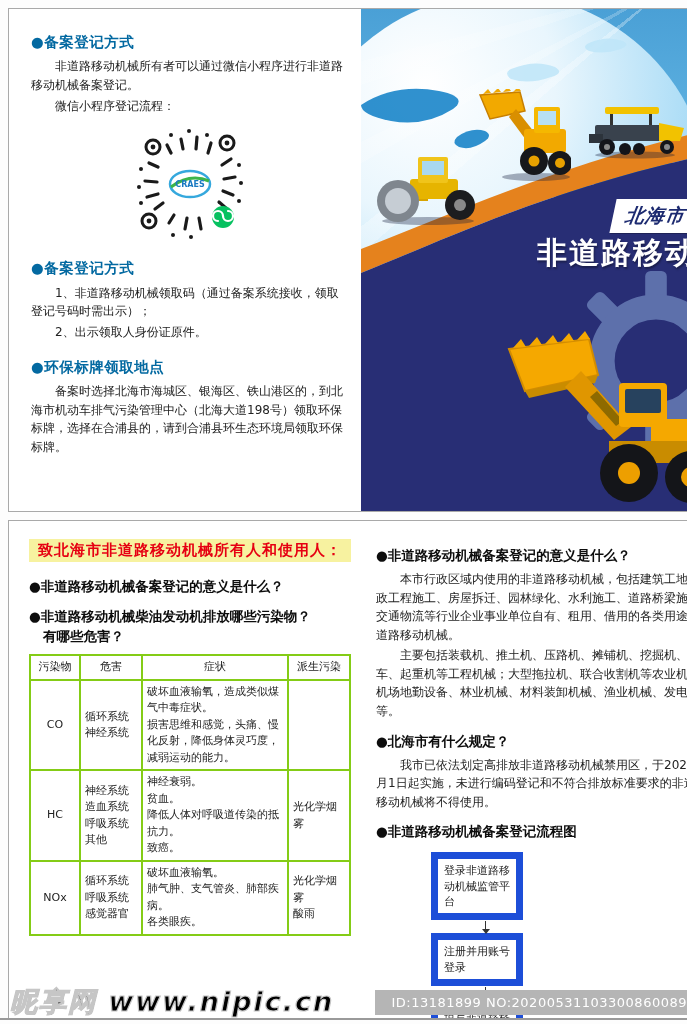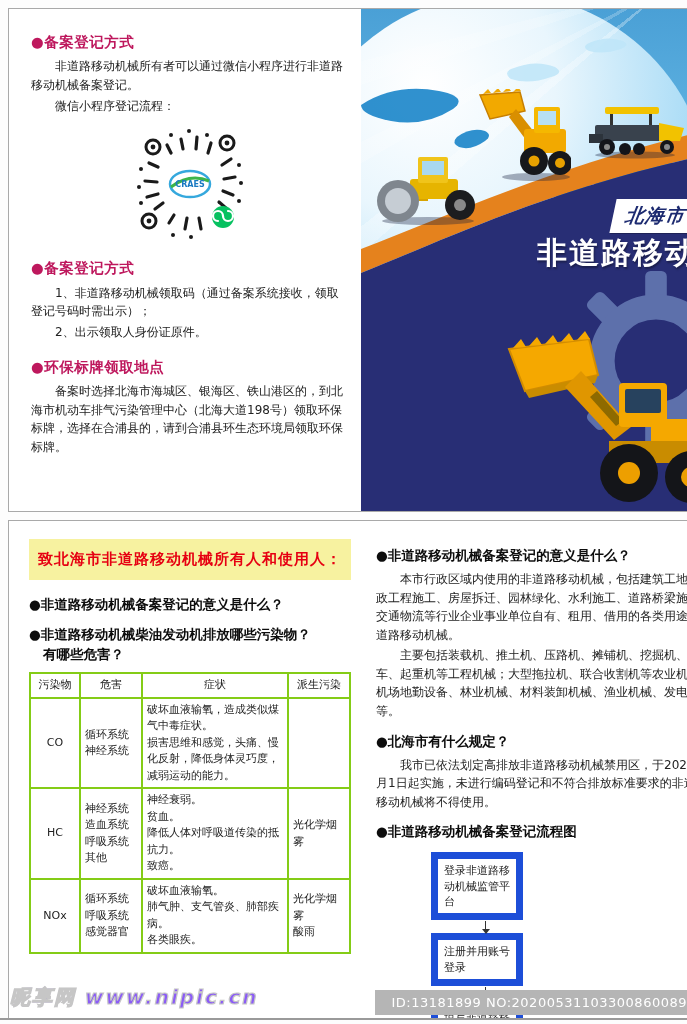--- a/index.html
+++ b/index.html
@@ -2,21 +2,21 @@
 <html><head>
 <meta charset="utf-8">
 <style>
   html,body{margin:0;padding:0;background:#fff;}
   .canvas{position:relative;width:687px;height:1024px;background:#fdfdfd;overflow:hidden;
           font-family:"DejaVu Sans","Liberation Sans",sans-serif;color:#222;}
   
   .panel-top{position:absolute;left:8px;top:8px;width:679px;height:502px;background:#fff;
              border:1px solid #a9a9a9;border-right:none;overflow:hidden;}
   .back{position:absolute;left:22px;top:8px;width:318px;font-size:12px;line-height:1.55;}
-  .back h3{font-size:14.5px;font-weight:bold;color:#be185d;margin:14px 0 4px 0;letter-spacing:.5px;}
+  .back h3{font-size:14.5px;font-weight:bold;color:#0369a1;margin:14px 0 4px 0;letter-spacing:.5px;}
   .back p{margin:2px 0;text-indent:2em;}
   .qr-wrap{width:118px;height:118px;margin:10px auto 8px auto;position:relative;}
   
   .cover{position:absolute;left:352px;top:0;width:327px;height:502px;overflow:hidden;
          background:linear-gradient(180deg,#4aa0d6 0%,#6fc0ea 45%,#8fd0f2 70%);}
   .rays{position:absolute;inset:0;background:conic-gradient(from 225deg at 95% -5%,
         rgba(255,255,255,0) 0deg 4deg, rgba(255,255,255,.30) 4deg 7deg,
         rgba(255,255,255,0) 7deg 15deg, rgba(255,255,255,.22) 15deg 18deg,
         rgba(255,255,255,0) 18deg 27deg, rgba(255,255,255,.18) 27deg 31deg,
         rgba(255,255,255,0) 31deg 360deg);}
@@ -31,37 +31,37 @@
   .city-tag span{display:inline-block;transform:skewX(4deg);font-weight:bold;font-style:italic;
             font-size:19px;color:#1c2a70;letter-spacing:1px;white-space:nowrap;}
   .cover-title{position:absolute;left:176px;top:224px;font-size:30px;font-weight:bold;color:#fff;
             letter-spacing:2px;white-space:nowrap;text-shadow:1px 2px 2px rgba(0,0,0,.35);}
   
   .panel-bottom{position:absolute;left:8px;top:520px;width:679px;height:498px;background:#fff;
              border:1px solid #a9a9a9;border-right:none;overflow:hidden;}
   .col-left{position:absolute;left:20px;top:12px;width:322px;font-size:12px;line-height:1.5;}
   .col-right{position:absolute;left:367px;top:14px;width:340px;font-size:12px;line-height:1.55;}
   .banner{background:#f7f2a0;color:#e60012;font-weight:bold;font-size:15px;text-align:center;
-          padding:9px 6px;margin:6px 0 14px 0;letter-spacing:1px;}
+          padding:0 6px;margin:6px 0 14px 0;letter-spacing:1px;}
   .bh{font-size:13.5px;font-weight:bold;color:#0d0d0d;margin:10px 0 4px 0;}
   .bh .cont{display:block;padding-left:14px;}
   .col-left p,.col-right p{margin:2px 0;text-indent:2em;}
   table.pol{border-collapse:collapse;width:100%;margin-top:8px;font-size:11px;color:#222;}
   table.pol th,table.pol td{border:2px solid #84cc16;padding:3px 4px;vertical-align:middle;}
   table.pol th{font-weight:normal;text-align:center;}
   .ws{white-space:pre-line;}
   td.cen{text-align:center;}
   
   .flow{margin:10px 0 0 55px;width:250px;font-size:11px;}
   .fbox{border:7px solid #1d4ed8;background:#fff;width:92px;padding:4px 6px;line-height:1.4;box-sizing:border-box;}
   .varr{width:0;height:11px;border-left:1px solid #333;margin:1px 0 1px 54px;position:relative;}
   .varr::after{content:"";position:absolute;left:-4.5px;bottom:-2px;border:4px solid transparent;border-top:5px solid #333;border-bottom:none;}
   
-  .wm-site{position:absolute;left:10px;top:984px;font-size:20px;font-weight:bold;font-style:italic;
-           color:#8b5cf6;-webkit-text-stroke:1.2px #c6c6c6;letter-spacing:2px;}
+  .wm-site{position:absolute;left:10px;top:984px;font-size:27px;font-weight:bold;font-style:italic;
+           color:#000000;-webkit-text-stroke:1.2px #c6c6c6;letter-spacing:2px;}
   .wm-id{position:absolute;right:0;top:990px;background:#b5b5b5;color:#fff;font-size:13px;
          padding:5px 0 5px 16px;letter-spacing:.5px;}
   .bottom-line{position:absolute;left:0;top:1018px;width:687px;height:2px;background:#9a9a9a;}
 </style>
 </head>
 <body>
 
 <div class="canvas">
 
   <div class="panel-top">

